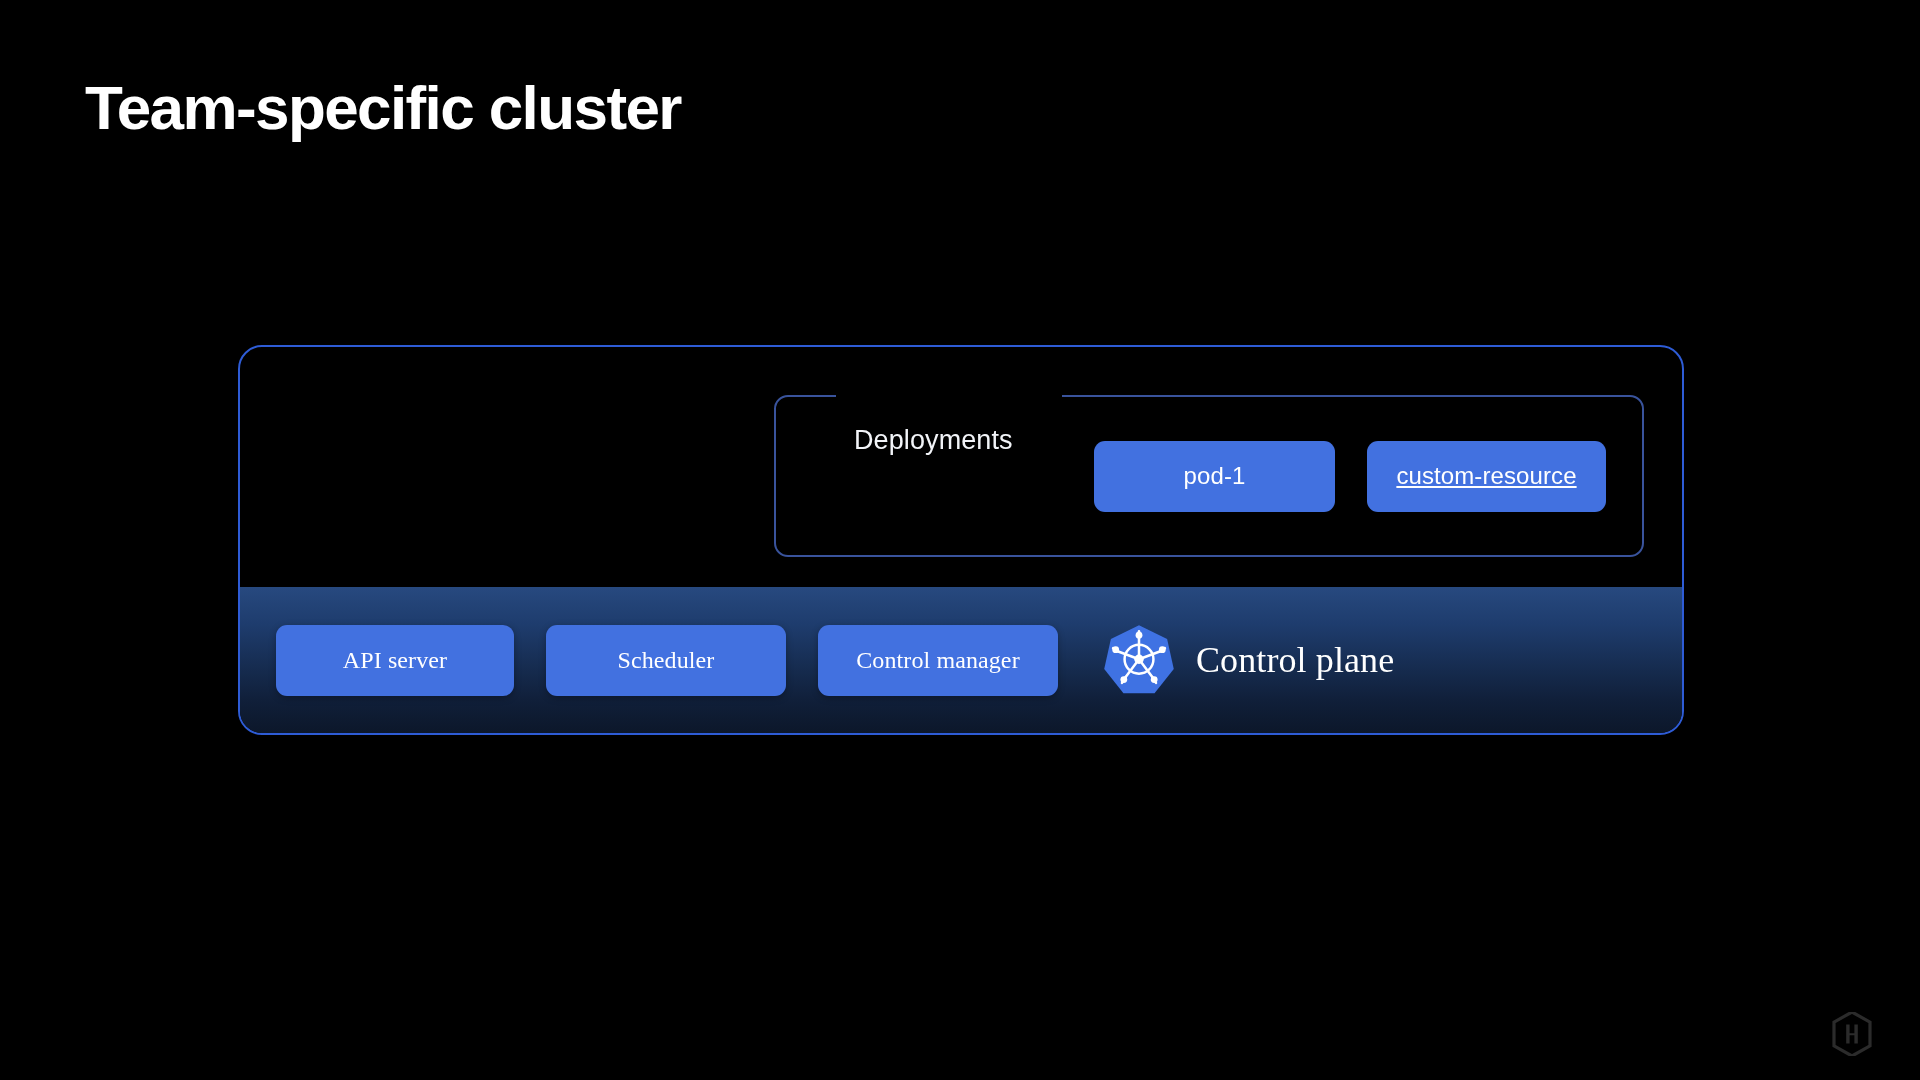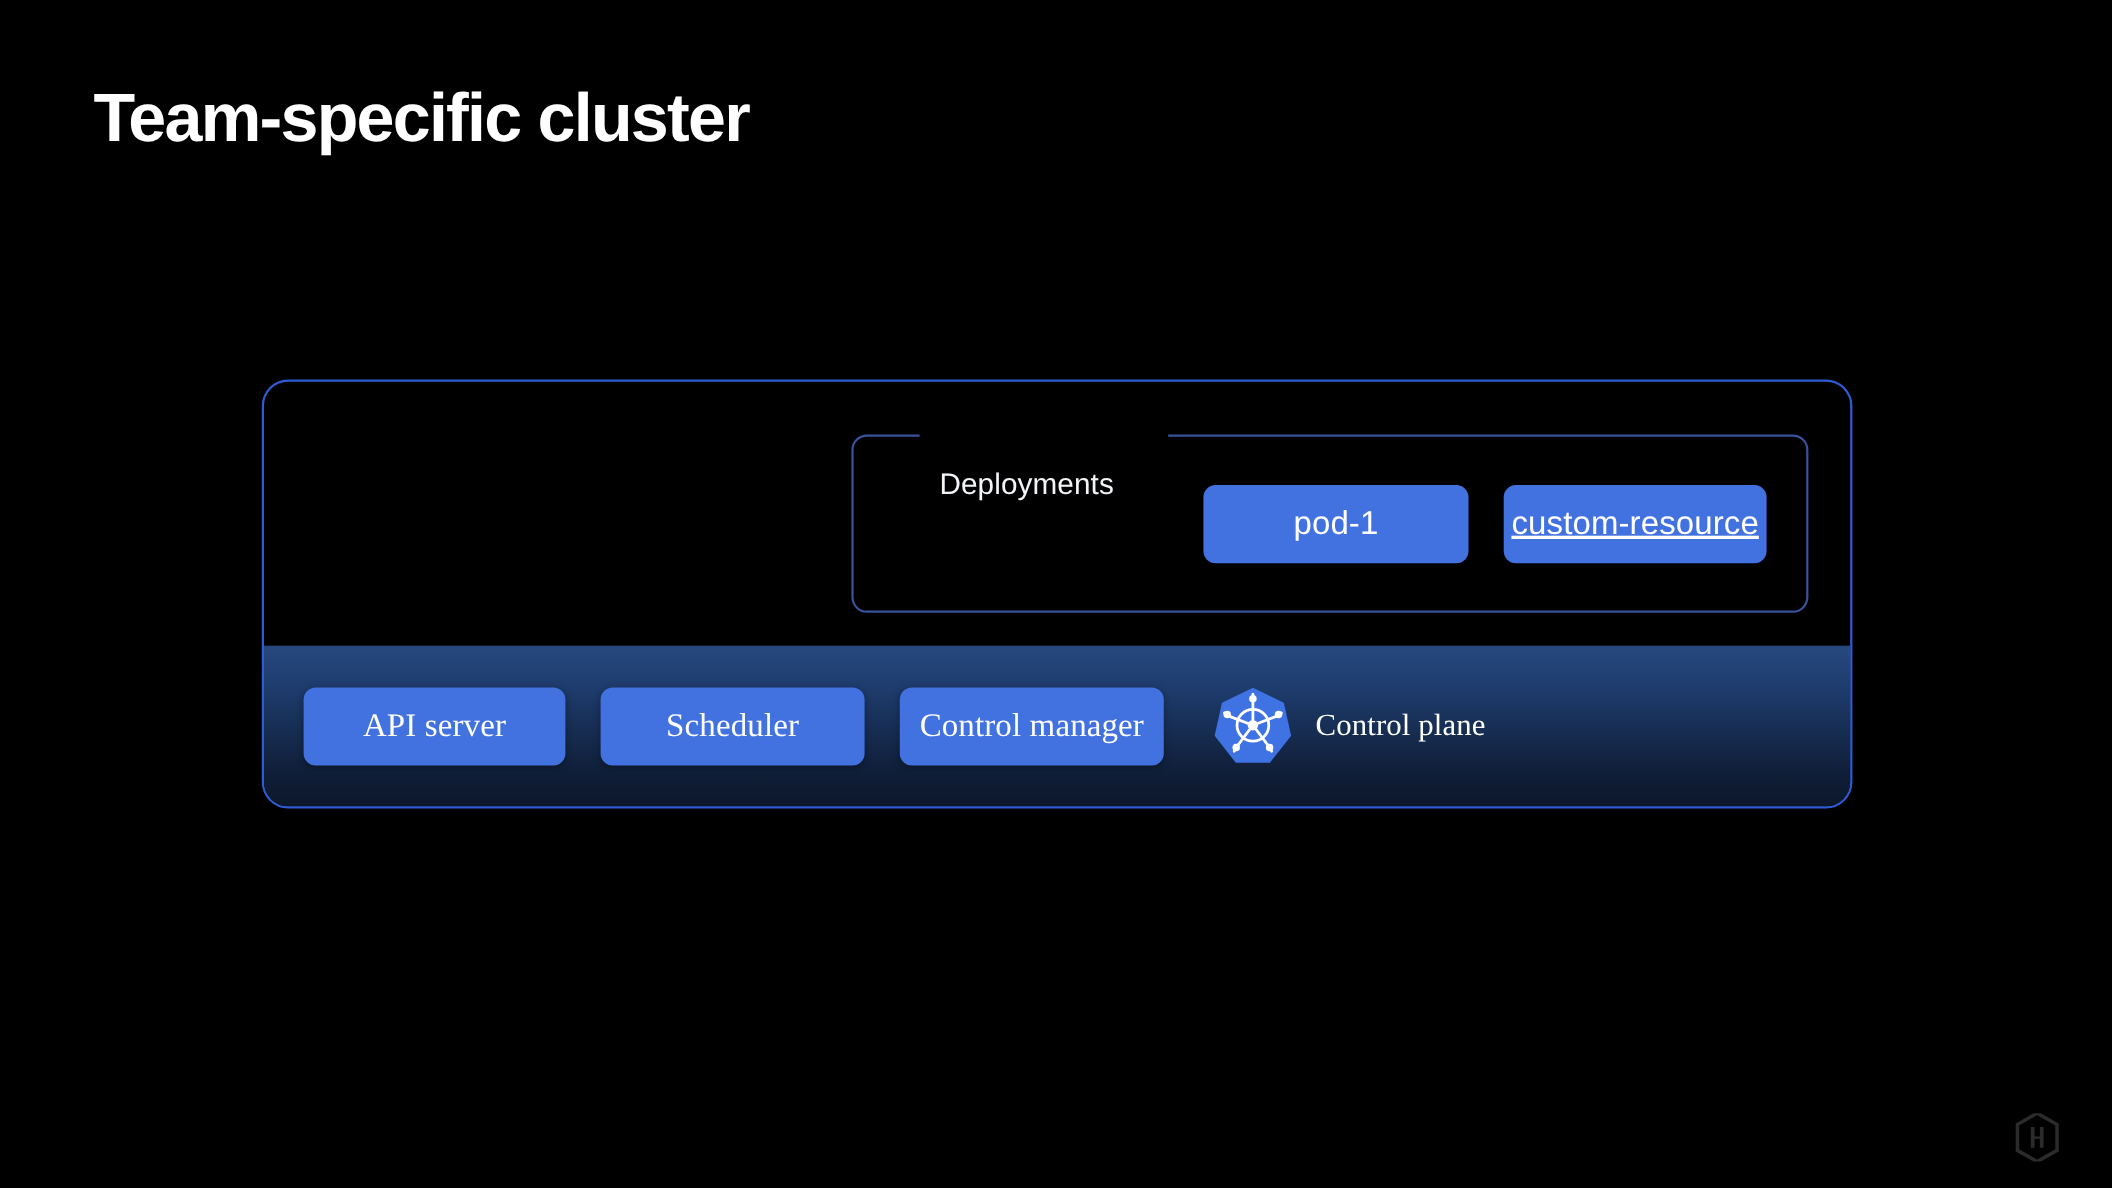--- a/index.html
+++ b/index.html
@@ -98,21 +98,21 @@
     display:flex;
     align-items:center;
     gap:32px;
   }
 
   
   .node-box {
     background:#4271e0;
     border-radius:11px;
     color:#ffffff;
-    font-size:30px;
+    font-size:24px;
     letter-spacing:0.1px;
     display:flex;
     align-items:center;
     justify-content:center;
     height:71px;
     padding:0 26px;
     white-space:nowrap;
     box-shadow:0 2px 7px rgba(0,0,0,0.30);
   }
   .node-box.w-pod1        { width:241px; }
@@ -124,21 +124,21 @@
 
   
   #control-plane-legend {
     display:flex;
     align-items:center;
     gap:20px;
     margin-left:12px;
   }
   #k8s-logo { width:74px; height:74px; display:block; }
   #control-plane-label {
-    font-size:28px;
+    font-size:36px;
     color:#ffffff;
     letter-spacing:0.1px;
     white-space:nowrap;
   }
 
   
   #hashicorp-logo {
     position:absolute;
     right:32px; bottom:24px;
     width:40px; height:44px;

